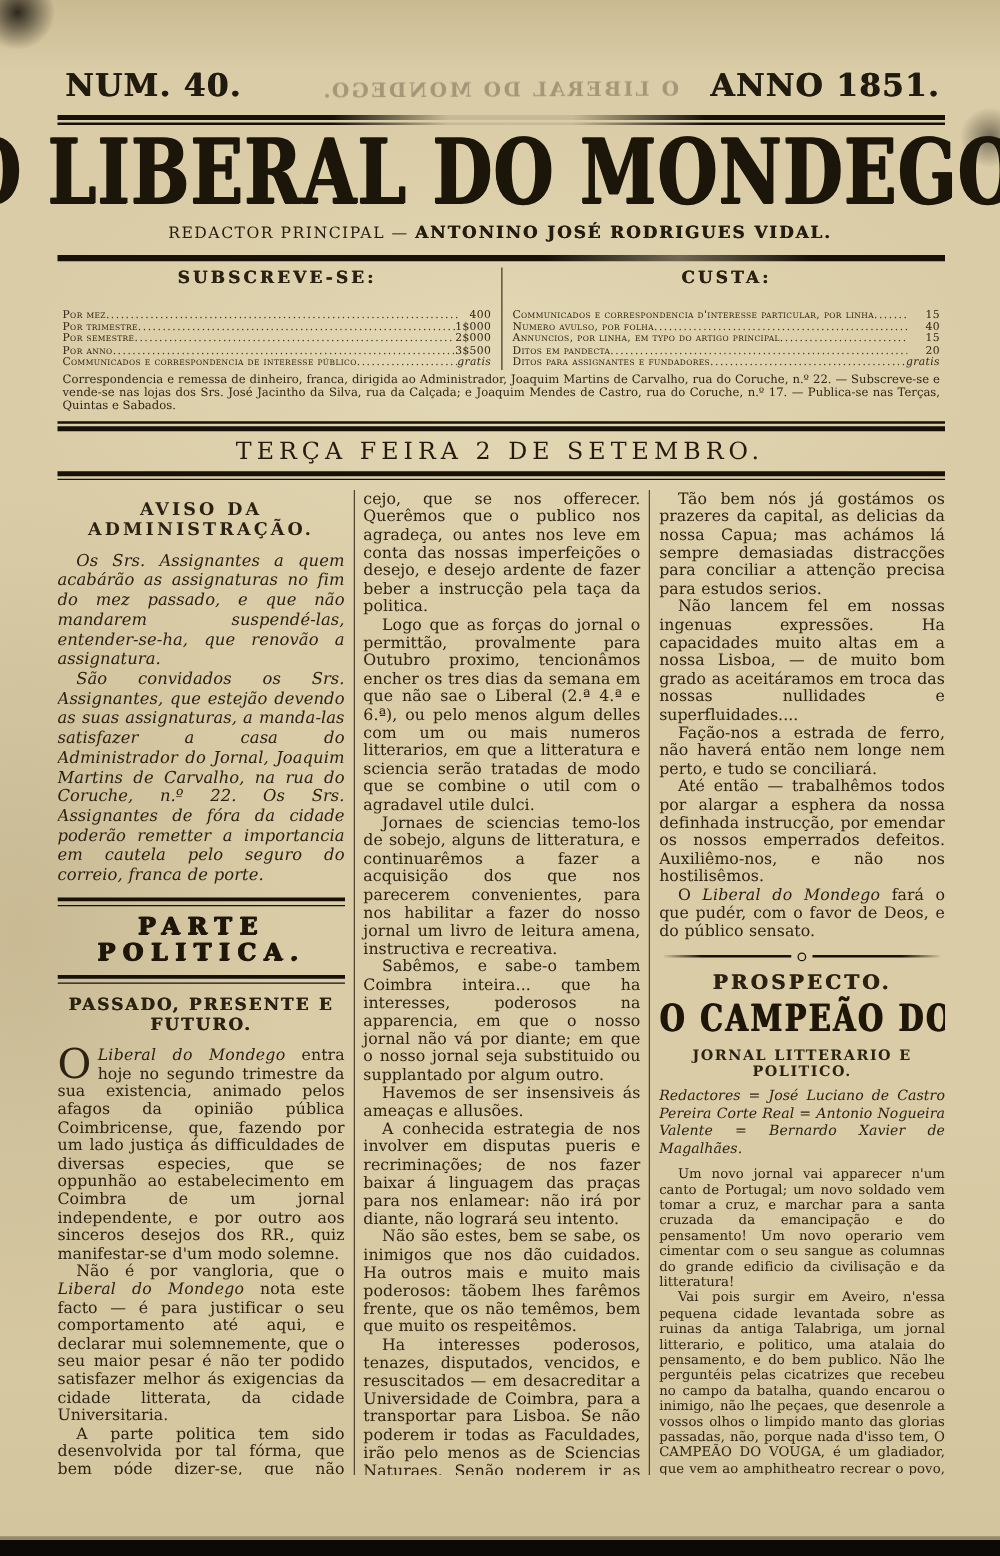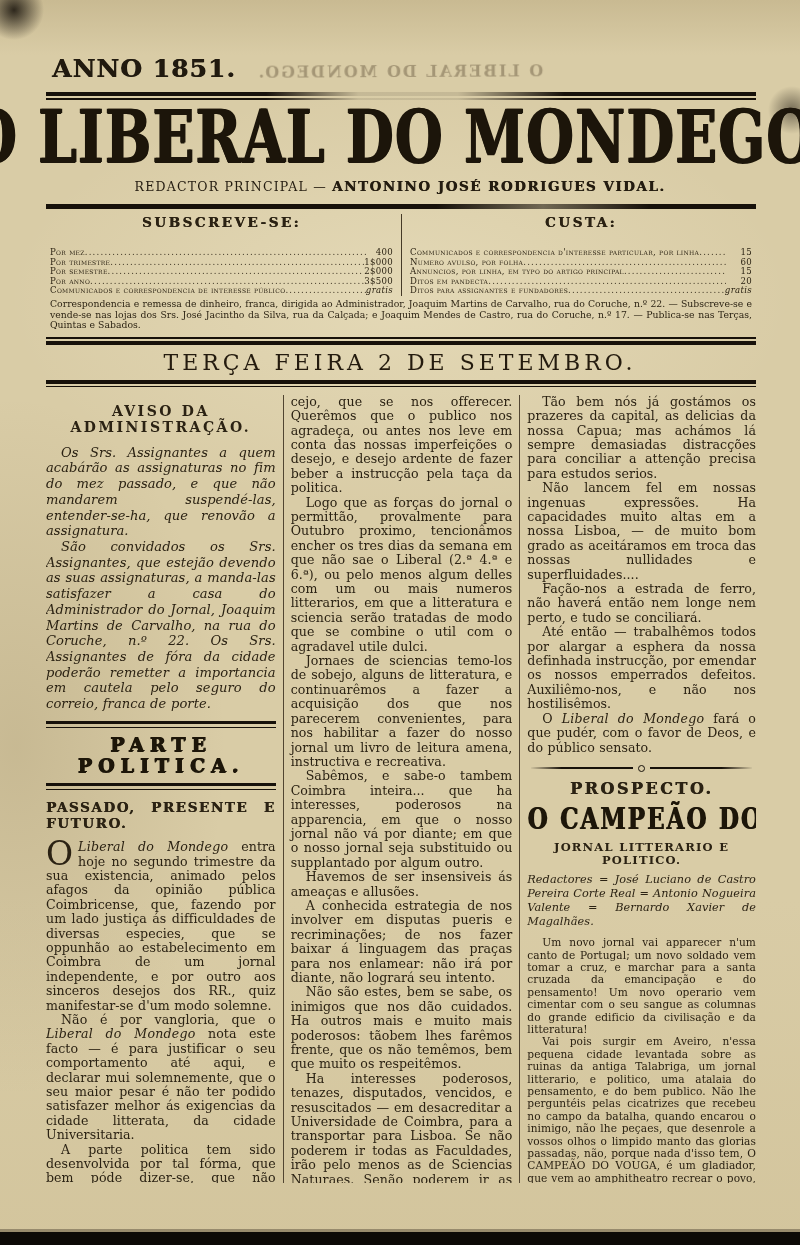--- a/index.html
+++ b/index.html
@@ -46,38 +46,38 @@
   .sub-head{text-align:center;font-weight:bold;font-size:13.5px;letter-spacing:2.5px;margin-bottom:18px;text-shadow:.4px 0 currentColor;}
   .trow{display:flex;align-items:baseline;font-size:8.6px;line-height:9.6px;font-variant:small-caps;letter-spacing:.3px;color:#2d2414;}
   .trow .dots{flex:1;overflow:hidden;white-space:nowrap;opacity:.9;}
   .trow .dots::after{content:"........................................................................................................................";letter-spacing:1.2px;}
   .trow .val{min-width:26px;text-align:right;font-variant:normal;}
   .trow i.val{font-variant:normal;}
   .footnote{margin-top:3px;font-size:9.3px;line-height:10.6px;text-align:justify;color:#2d2414;}
 
   
   .rule-date-top{margin:6px 44px 0 46px;height:6px;border-top:2px solid #17110a;border-bottom:4px solid #17110a;box-sizing:content-box;height:2px;}
-  .dateline{margin-top:5px;text-align:center;font-size:22px;letter-spacing:4px;color:#241b0e;}
+  .dateline{margin-top:5px;text-align:center;font-size:19px;letter-spacing:4px;color:#241b0e;}
   .rule-date-bot{margin:5px 44px 0 46px;height:2px;border-top:4px solid #17110a;border-bottom:1px solid #17110a;}
 
   
   .cols{display:flex;margin:8px 44px 0 46px;height:788px;overflow:hidden;text-align:justify;}
   .col{width:33.333%;box-sizing:border-box;font-size:12.6px;line-height:1.145;letter-spacing:.05px;word-spacing:.4px;}
   .col-2,.col-3{border-left:1px solid #514531;}
   .col-1{padding-right:7px;}
   .col-2{padding:0 7px;}
   .col-3{padding-left:7px;}
   .col p{margin:0;text-indent:15px;}
   .aviso-title{text-align:center;font-size:14px;font-weight:bold;letter-spacing:2.5px;margin:8px 0 10px;text-indent:0;}
   .aviso p{font-style:italic;font-size:13.1px;line-height:1.2;}
   .double-rule{height:3px;border-top:3px solid #17110a;border-bottom:1px solid #17110a;margin:9px 0 3px;}
   .double-rule.below{margin:6px 0 10px;border-top-width:3px;}
   .section-title{text-align:center;font-size:19px;font-weight:bold;letter-spacing:6px;margin:6px 0 2px;text-indent:0;
     color:#1d1609;text-shadow:1px 0 currentColor,0 .6px currentColor;}
-  .article-title{font-size:13.5px;font-weight:bold;letter-spacing:1.6px;margin:2px 0 9px;text-indent:0;text-shadow:.4px 0 currentColor;}
+  .article-title{text-align:center;font-size:13.5px;font-weight:bold;letter-spacing:1.6px;margin:2px 0 9px;text-indent:0;text-shadow:.4px 0 currentColor;}
   .lead{text-indent:0 !important;}
   .dropcap{float:left;font-size:33px;line-height:26px;padding:1px 5px 0 0;}
   .col i{letter-spacing:.2px;}
 
   
   .orn-divider{display:flex;align-items:center;margin:10px 4px 8px;}
   .orn-divider .ln{flex:1;height:2px;background:linear-gradient(90deg,rgba(23,17,10,.05),#17110a 30%,#17110a);}
   .orn-divider .ln.r{background:linear-gradient(90deg,#17110a,#17110a 70%,rgba(23,17,10,.05));}
   .orn-divider .orn{width:7px;height:7px;margin:0 5px;border-radius:50%;border:1.5px solid #17110a;box-sizing:border-box;}
   .prospecto-title{text-align:center;font-size:16px;font-weight:bold;letter-spacing:2.5px;margin:6px 0 8px;text-indent:0;text-shadow:.5px 0 currentColor;}
@@ -87,20 +87,21 @@
   .redactores{font-style:italic;font-size:11.3px;line-height:1.25;text-indent:0 !important;margin-bottom:7px !important;}
   .small-par{font-size:10.6px;line-height:1.17;text-indent:12px;}
 </style>
 </head>
 <body>
 
 <div class="page">
 
   <div class="bleed-title">O LIBERAL DO MONDEGO.</div>
   <div class="top-row">
+    <span class="top-num">NUM. 40.</span>
     <span class="top-num">ANNO 1851.</span>
   </div>
   <div class="rule-fade"></div>
   <div class="rule-fade thin"></div>
 
   <div class="masthead">O LIBERAL DO MONDEGO.</div>
   <div class="redactor">
     <span>REDACTOR PRINCIPAL —</span>
     <b>ANTONINO JOSÉ RODRIGUES VIDAL.</b>
   </div>
@@ -139,21 +140,21 @@
       <div class="sub-right">
         <div class="sub-head">CUSTA:</div>
         <div class="trow">
           <span>Communicados e correspondencia d'interesse particular, por linha</span>
             <span class="dots"></span>
             <span class="val">15</span>
         </div>
         <div class="trow">
           <span>Numero avulso, por folha</span>
             <span class="dots"></span>
-            <span class="val">60</span>
+            <span class="val">40</span>
         </div>
         <div class="trow">
           <span>Annuncios, por linha, em typo do artigo principal</span>
             <span class="dots"></span>
             <span class="val">15</span>
         </div>
         <div class="trow">
           <span>Ditos em pandecta</span>
             <span class="dots"></span>
             <span class="val">20</span>

